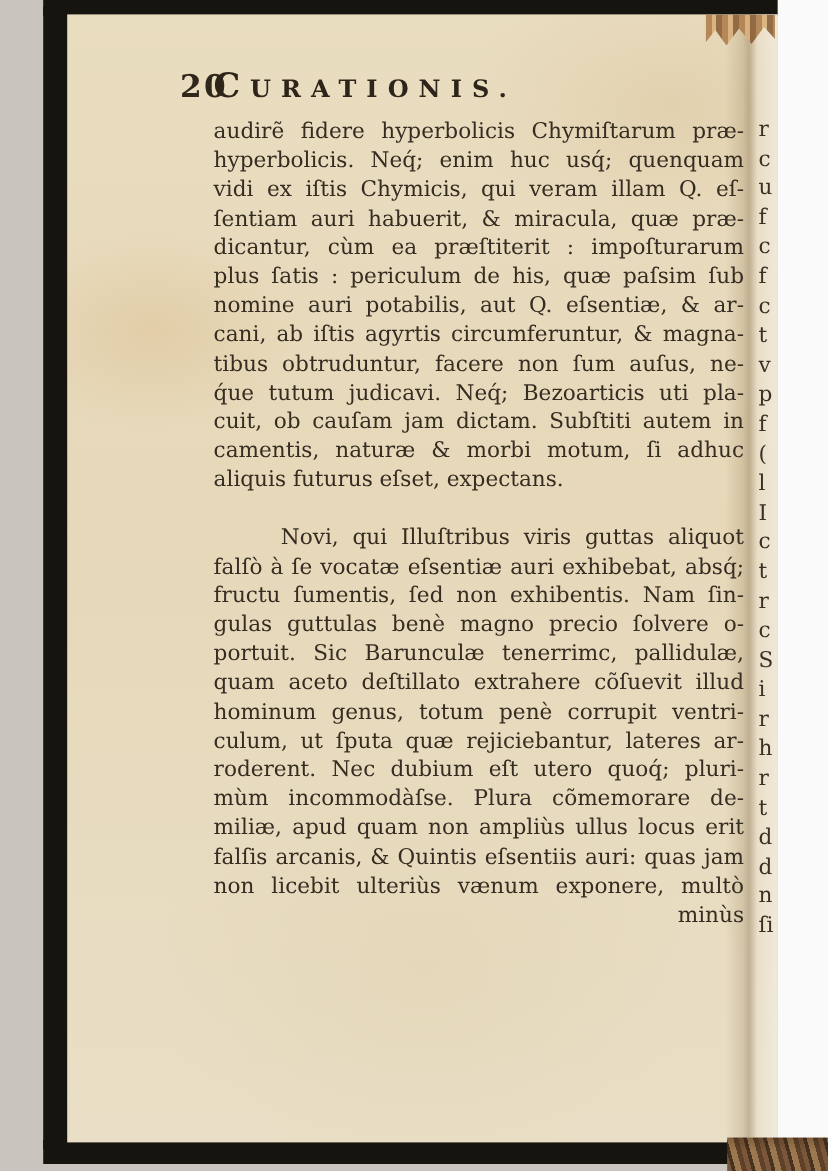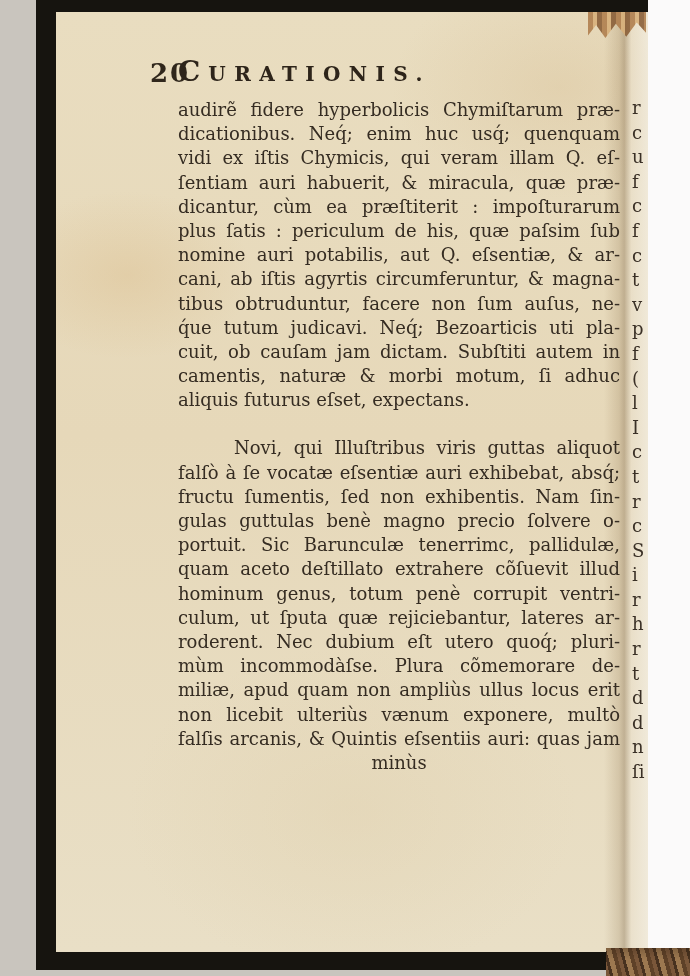--- a/index.html
+++ b/index.html
@@ -44,21 +44,21 @@
   .text-block{
     position:absolute;left:122px;top:86px;width:442px;
     font-size:18px;line-height:24.2px;
   }
   .line{
     text-align:justify;text-align-last:justify;white-space:nowrap;
     height:24.2px;overflow:visible;
   }
   .line.left{text-align-last:left;}
   .line.indent{padding-left:56px;margin-top:24px;}
-  .catchword{text-align:center;height:24.2px;}
+  .catchword{text-align:right;height:24.2px;}
   
   .margin-fragments{
     position:absolute;left:632px;top:96px;width:15px;overflow:hidden;
     font-size:18px;line-height:24.6px;color:#3a3026;
   }
   .fragment{height:24.6px;overflow:hidden;}
   
   .edge-top-fringe{
     position:absolute;left:588px;top:12px;width:58px;height:26px;
     background:repeating-linear-gradient(90deg,#b07f4e 0 5px,#d8b07a 5px 9px,#8a5f38 9px 14px);
@@ -83,21 +83,21 @@
   <div class="frame-bottom"></div>
 
   <div class="page">
     <div class="fold"></div>
     <div class="header-pagenum">20</div>
     <div class="header-title">
       <span class="title-initial">C</span><span class="title-rest">URATIONIS.</span>
     </div>
     <div class="text-block">
         <div class="line">audirẽ fidere hyperbolicis Chymiſtarum præ-</div>
-        <div class="line">dicationibus.  Neq́; enim huc usq́; quenquam</div>
+        <div class="line">hyperbolicis.  Neq́; enim huc usq́; quenquam</div>
         <div class="line">vidi ex iſtis Chymicis, qui veram illam Q. eſ-</div>
         <div class="line">ſentiam auri habuerit, &amp; miracula, quæ præ-</div>
         <div class="line">dicantur, cùm ea præſtiterit : impoſturarum</div>
         <div class="line">plus ſatis : periculum de his, quæ paſsim ſub</div>
         <div class="line">nomine auri potabilis, aut Q. eſsentiæ, &amp; ar-</div>
         <div class="line">cani, ab iſtis agyrtis circumferuntur, &amp; magna-</div>
         <div class="line">tibus obtruduntur, facere non ſum auſus, ne-</div>
         <div class="line">q́ue tutum judicavi.  Neq́; Bezoarticis uti pla-</div>
         <div class="line">cuit, ob cauſam jam dictam.  Subſtiti autem in</div>
         <div class="line">camentis, naturæ &amp; morbi motum, ſi adhuc</div>
@@ -106,22 +106,22 @@
         <div class="line">falſò à ſe vocatæ eſsentiæ auri exhibebat, absq́;</div>
         <div class="line">fructu ſumentis, ſed non exhibentis. Nam ſin-</div>
         <div class="line">gulas guttulas benè magno precio ſolvere o-</div>
         <div class="line">portuit.  Sic Barunculæ tenerrimc, pallidulæ,</div>
         <div class="line">quam aceto deſtillato extrahere cõſuevit illud</div>
         <div class="line">hominum genus, totum penè corrupit ventri-</div>
         <div class="line">culum, ut ſputa quæ rejiciebantur, lateres ar-</div>
         <div class="line">roderent.  Nec dubium eſt utero quoq́; pluri-</div>
         <div class="line">mùm incommodàſse.  Plura cõmemorare de-</div>
         <div class="line">miliæ, apud quam non ampliùs ullus locus erit</div>
+        <div class="line">falſis arcanis, &amp; Quintis eſsentiis auri: quas jam</div>
         <div class="line">non licebit ulteriùs vænum exponere, multò</div>
-        <div class="line">falſis arcanis, &amp; Quintis eſsentiis auri: quas jam</div>
         <div class="catchword">minùs</div>
       </div>
   </div>
 
   <div class="margin-fragments">
       <div class="fragment">r</div>
       <div class="fragment">c</div>
       <div class="fragment">u</div>
       <div class="fragment">f</div>
       <div class="fragment">c</div>

